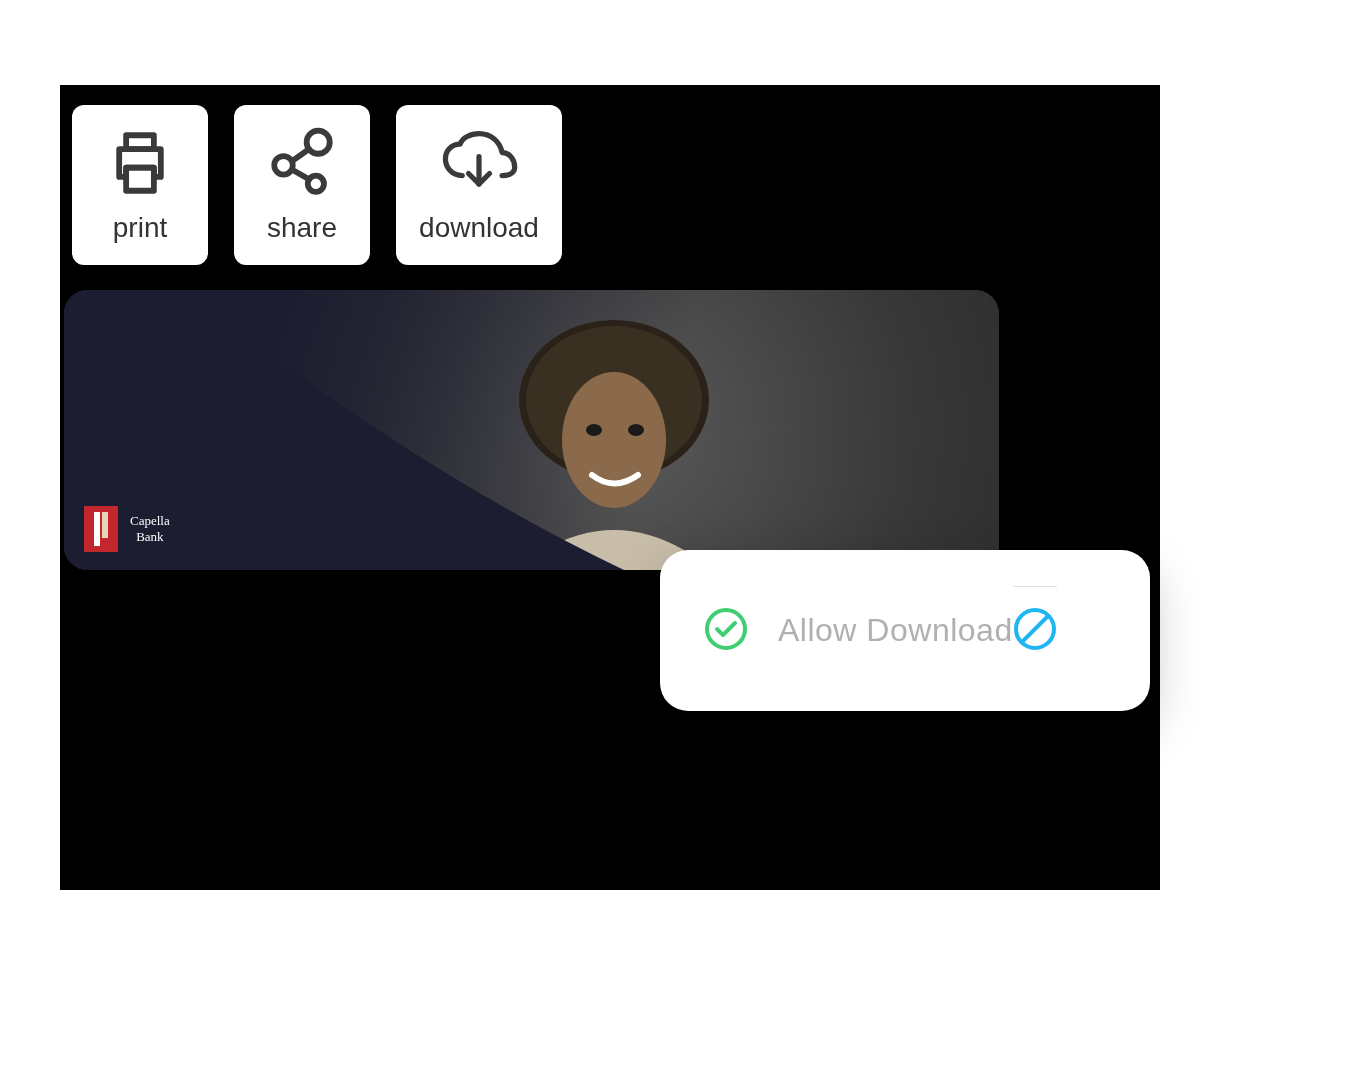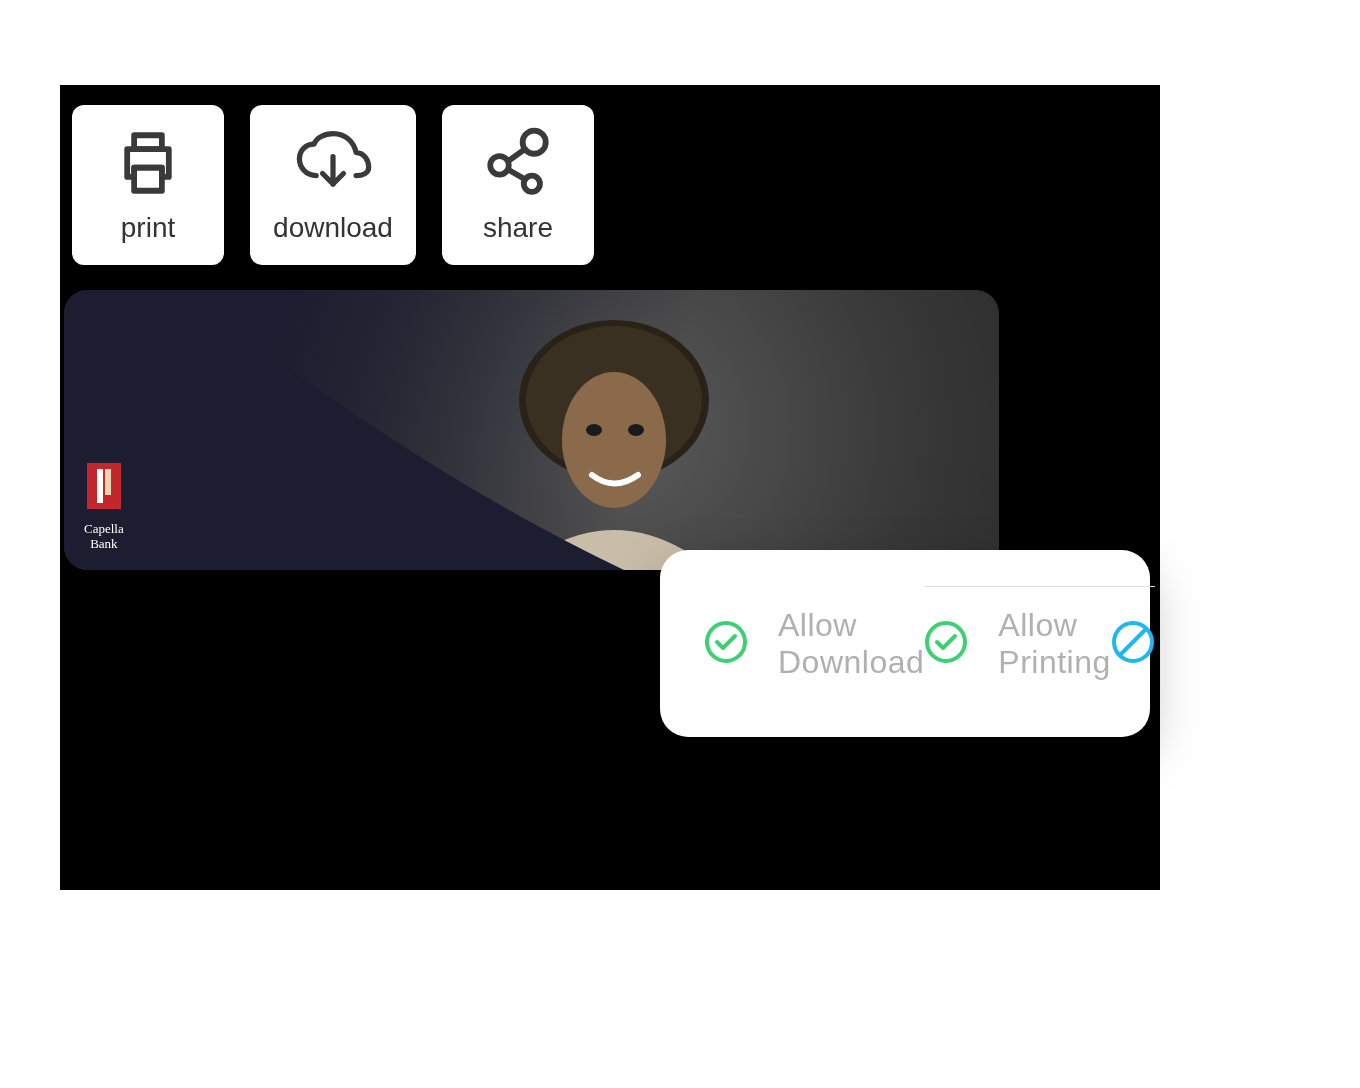--- a/index.html
+++ b/index.html
@@ -21,21 +21,21 @@
     .toolbar {
       position: absolute;
       left: 72px;
       top: 105px;
       display: flex;
       gap: 26px;
     }
     .tool-card {
       background: #fff;
       border-radius: 12px;
-      width: 152px;
+      width: 136px;
       height: 160px;
       display: flex;
       flex-direction: column;
       align-items: center;
       justify-content: center;
       gap: 12px;
       cursor: pointer;
     }
     .tool-card.download-card { width: 166px; }
     .tool-icon { display: flex; align-items: center; justify-content: center; }
@@ -69,21 +69,21 @@
     .banner-curve {
       position: absolute;
       inset: 0;
       pointer-events: none;
     }
     .banner-logo {
       position: absolute;
       left: 20px;
       bottom: 18px;
       display: flex;
-      flex-direction: column;
+      flex-direction: row;
       align-items: center;
       gap: 12px;
     }
     .logo-mark {
       width: 34px;
       height: 46px;
       background: #c1272d;
       position: relative;
     }
     .logo-mark::before {
@@ -157,41 +157,41 @@
   <div class="tool-card">
     <span class="tool-icon">
       <svg width="74" height="74" viewBox="0 0 64 64" fill="none" stroke="#3a3a3a" stroke-width="5" stroke-linejoin="round">
         <rect x="20" y="8" width="24" height="12"></rect>
         <path d="M14 20 H50 V44 H44 V36 H20 V44 H14 Z"></path>
         <rect x="20" y="36" width="24" height="20"></rect>
       </svg>
     </span>
     <span class="tool-label">print</span>
   </div>
-  <div class="tool-card download-card">
-    <span class="tool-icon">
-      <svg width="84" height="74" viewBox="0 0 80 64" fill="none" stroke="#3a3a3a" stroke-width="5" stroke-linecap="round" stroke-linejoin="round">
-        <path d="M24 44 C14 44 8 36 8 28 C8 20 14 14 22 14 C24 8 32 4 40 4 C52 4 60 12 62 22 C70 22 74 30 74 36 C74 42 68 44 62 44"></path>
-        <path d="M40 26 V52"></path>
-        <path d="M30 42 L40 52 L50 42"></path>
-      </svg>
-    </span>
-    <span class="tool-label">download</span>
-  </div>
   <div class="tool-card">
     <span class="tool-icon">
       <svg width="74" height="74" viewBox="0 0 64 64" fill="none" stroke="#3a3a3a" stroke-width="5" stroke-linecap="round">
         <circle cx="46" cy="14" r="10"></circle>
         <circle cx="16" cy="34" r="8"></circle>
         <circle cx="44" cy="50" r="7"></circle>
         <path d="M24 30 L38 20"></path>
         <path d="M24 38 L38 46"></path>
       </svg>
     </span>
     <span class="tool-label">share</span>
+  </div>
+  <div class="tool-card download-card">
+    <span class="tool-icon">
+      <svg width="84" height="74" viewBox="0 0 80 64" fill="none" stroke="#3a3a3a" stroke-width="5" stroke-linecap="round" stroke-linejoin="round">
+        <path d="M24 44 C14 44 8 36 8 28 C8 20 14 14 22 14 C24 8 32 4 40 4 C52 4 60 12 62 22 C70 22 74 30 74 36 C74 42 68 44 62 44"></path>
+        <path d="M40 26 V52"></path>
+        <path d="M30 42 L40 52 L50 42"></path>
+      </svg>
+    </span>
+    <span class="tool-label">download</span>
   </div>
 </div>
 
 <div class="banner">
   <div class="banner-bg"></div>
   <svg class="banner-person" viewBox="0 0 340 280">
     <ellipse cx="170" cy="90" rx="95" ry="80" fill="#2a2218"></ellipse>
     <ellipse cx="170" cy="90" rx="88" ry="74" fill="#3a3022"></ellipse>
     <ellipse cx="170" cy="130" rx="52" ry="68" fill="#8a6a4a"></ellipse>
     <ellipse cx="150" cy="120" rx="8" ry="6" fill="#1a1a1a"></ellipse>
@@ -214,28 +214,19 @@
     <span class="perm-icon">
       <svg width="44" height="44" viewBox="0 0 44 44" fill="none" stroke="#3FCF72" stroke-width="4" stroke-linecap="round" stroke-linejoin="round">
         <circle cx="22" cy="22" r="19"></circle>
         <path d="M13 22 L19 28 L31 16"></path>
       </svg>
     </span>
     <span class="perm-label">Allow Download</span>
   </div>
   <div class="perm-row">
     <span class="perm-icon">
-      <svg width="44" height="44" viewBox="0 0 44 44" fill="none" stroke="#3FCF72" stroke-width="4" stroke-linecap="round" stroke-linejoin="round">
-        <circle cx="22" cy="22" r="19"></circle>
-        <path d="M13 22 L19 28 L31 16"></path>
-      </svg>
-    </span>
-    <span class="perm-label">Allow Printing</span>
-  </div>
-  <div class="perm-row">
-    <span class="perm-icon">
       <svg width="44" height="44" viewBox="0 0 44 44" fill="none" stroke="#1FB6F2" stroke-width="4" stroke-linecap="round">
         <circle cx="22" cy="22" r="19"></circle>
         <line x1="9" y1="35" x2="35" y2="9"></line>
       </svg>
     </span>
   </div>
 </div>
 
 </body></html>

